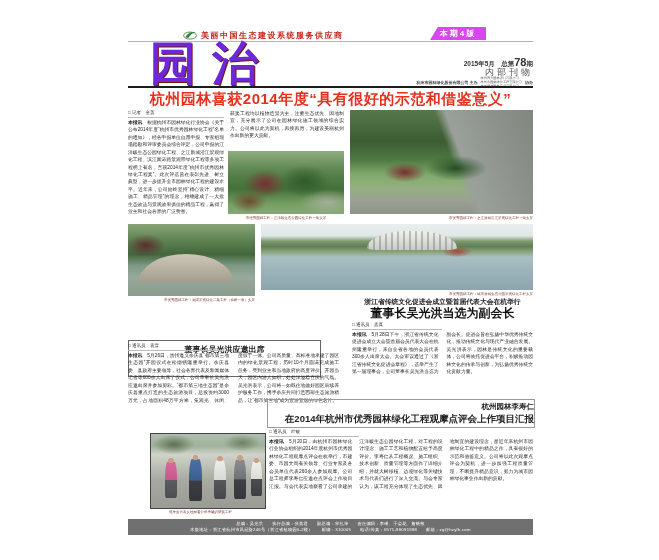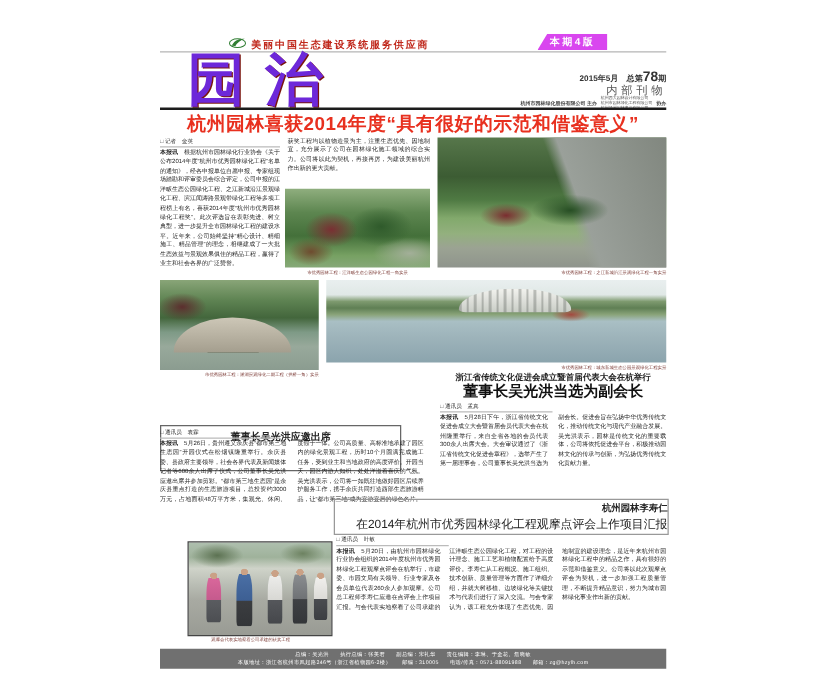--- a/index.html
+++ b/index.html
@@ -87,21 +87,21 @@
 
   
   .a3-kicker{left:352px;top:297px;width:181px;text-align:center;font-size:6.8px;font-weight:bold;color:#222;}
   .a3-title{left:352px;top:305px;width:181px;text-align:center;font-size:12px;font-weight:bold;color:#111;}
   .a3-byline{left:352px;top:322px;width:90px;}
   .a3-body{left:352px;top:331px;width:181px;height:64px;column-count:2;column-gap:8px;}
 
   
   .a4-box{left:267px;top:399px;width:266px;height:27px;border:1px solid #999;text-align:right;}
   .a4-t1{font-size:7.5px;font-weight:bold;margin-top:2px;}
-  .a4-t2{font-size:9.5px;font-weight:normal;margin-top:1px;}
+  .a4-t2{font-size:9.5px;font-weight:bold;margin-top:1px;}
   .a4-byline{left:269px;top:429px;width:90px;}
   .a4-body{left:269px;top:438px;width:264px;height:78px;column-count:3;column-gap:7px;}
 
   
   .footer{left:128px;top:519px;width:405px;height:16px;background:#707070;color:#fff;
     display:flex;flex-direction:column;justify-content:center;text-align:center;line-height:1.45;}
   .footer div{font-size:4.2px;letter-spacing:.3px;}
 </style>
 </head>
 <body>

